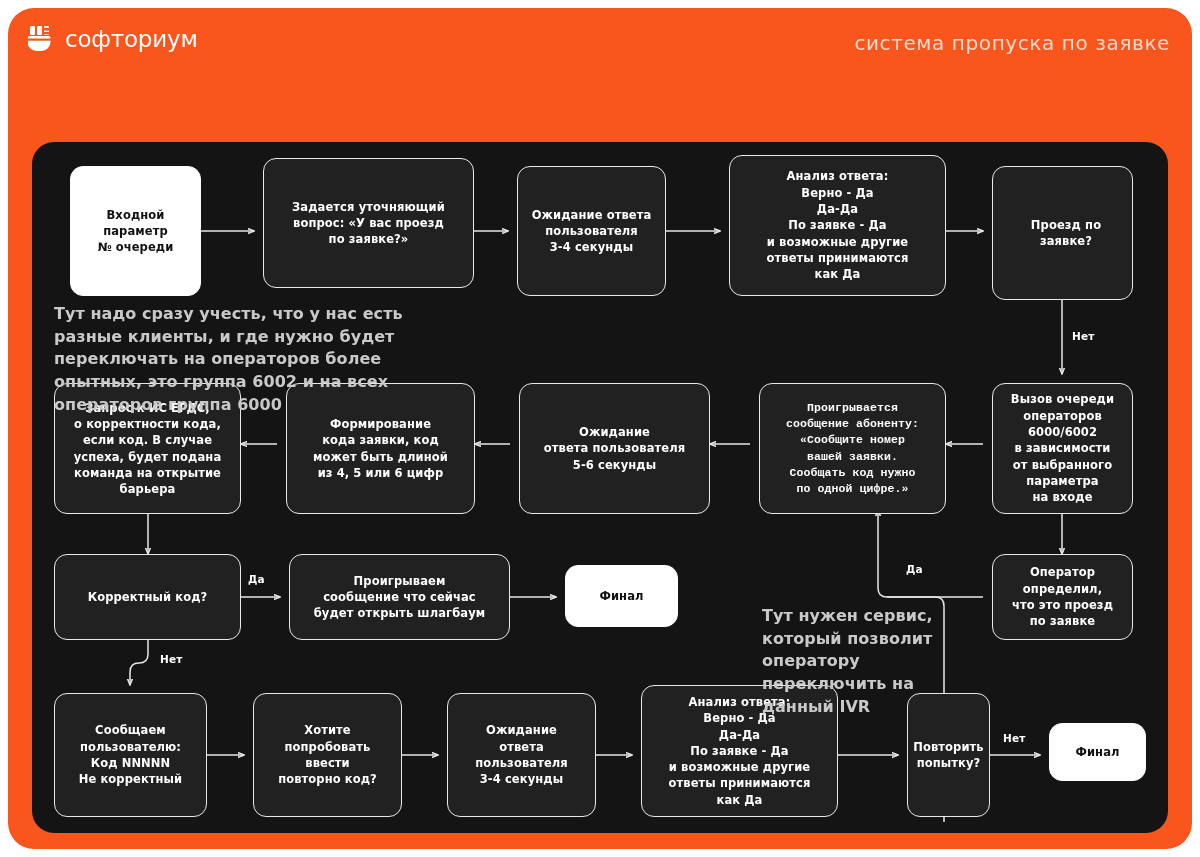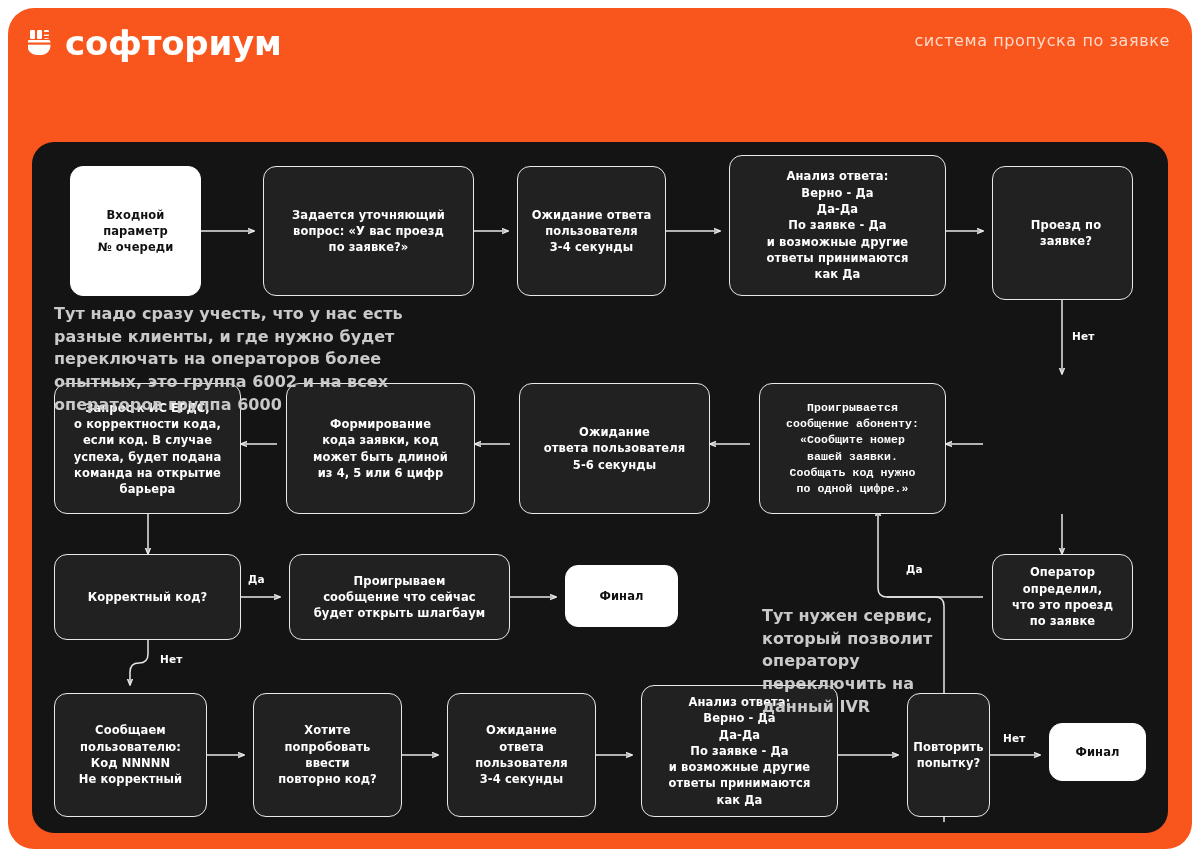--- a/index.html
+++ b/index.html
@@ -19,26 +19,26 @@
   }
   
   .header{
     position:absolute;left:0;top:0;width:1184px;height:70px;
   }
   .logo-wrap{
     position:absolute;left:20px;top:18px;display:flex;align-items:center;gap:11px;
   }
   .logo-mark{width:26px;height:27px;position:relative;}
   .logo-text{
-    color:#ffffff;font-size:34px;font-weight:700;letter-spacing:-0.2px;
+    color:#ffffff;font-size:23px;font-weight:400;letter-spacing:-0.2px;
     line-height:1;
   }
   .header-title{
     position:absolute;right:22px;top:23px;
-    color:#ffd9c9;font-size:16px;letter-spacing:0.6px;font-weight:400;
+    color:#ffd9c9;font-size:20px;letter-spacing:0.6px;font-weight:400;
   }
   
   .board{
     position:absolute;left:24px;top:134px;width:1136px;height:691px;
     background:#141414;border-radius:22px;
   }
   
   .node{
     position:absolute;box-sizing:border-box;
     border:1.4px solid #e9e9e9;border-radius:13px;
@@ -125,21 +125,21 @@
         <line x1="564" y1="613" x2="600" y2="613" marker-end="url(#ah)"></line>
         <line x1="806" y1="613" x2="866" y2="613" marker-end="url(#ah)"></line>
         <line x1="958" y1="613" x2="1008" y2="613" marker-end="url(#ah)"></line>
       </svg>
 
       <div class="node white" style="left:38px;top:24px;width:131px;height:130px;">
         <span style="white-space:pre-line">Входной параметр
 № очереди</span>
       </div>
 
-      <div class="node" style="left:231px;top:24px;width:211px;height:130px;">
+      <div class="node" style="left:231px;top:16px;width:211px;height:130px;">
         <span style="white-space:pre-line">Задается уточняющий
 вопрос: «У вас проезд
 по заявке?»</span>
       </div>
 
       <div class="node" style="left:485px;top:24px;width:149px;height:130px;">
         <span style="white-space:pre-line">Ожидание ответа
 пользователя
 3-4 секунды</span>
       </div>
@@ -151,20 +151,29 @@
 По заявке - Да
 и возможные другие
 ответы принимаются
 как Да</span>
       </div>
 
       <div class="node" style="left:960px;top:24px;width:141px;height:134px;padding-left:15px;">
         <span style="white-space:pre-line">Проезд по заявке?</span>
       </div>
 
+      <div class="node" style="left:960px;top:241px;width:141px;height:131px;">
+        <span style="white-space:pre-line">Вызов очереди
+операторов
+6000/6002
+в зависимости
+от выбранного
+параметра
+на входе</span>
+      </div>
 
       <div class="node" style="left:727px;top:241px;width:187px;height:131px;font-family:Liberation Mono, monospace;">
         <span style="white-space:pre-line">Проигрывается
 сообщение абоненту:
 «Сообщите номер
 вашей заявки.
 Сообщать код нужно
 по одной цифре.»</span>
       </div>
 

